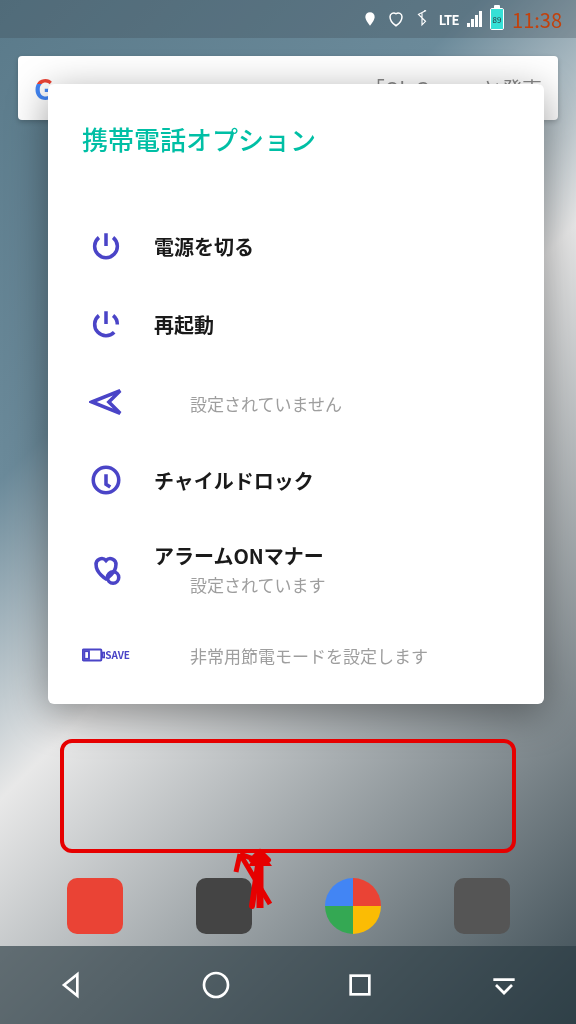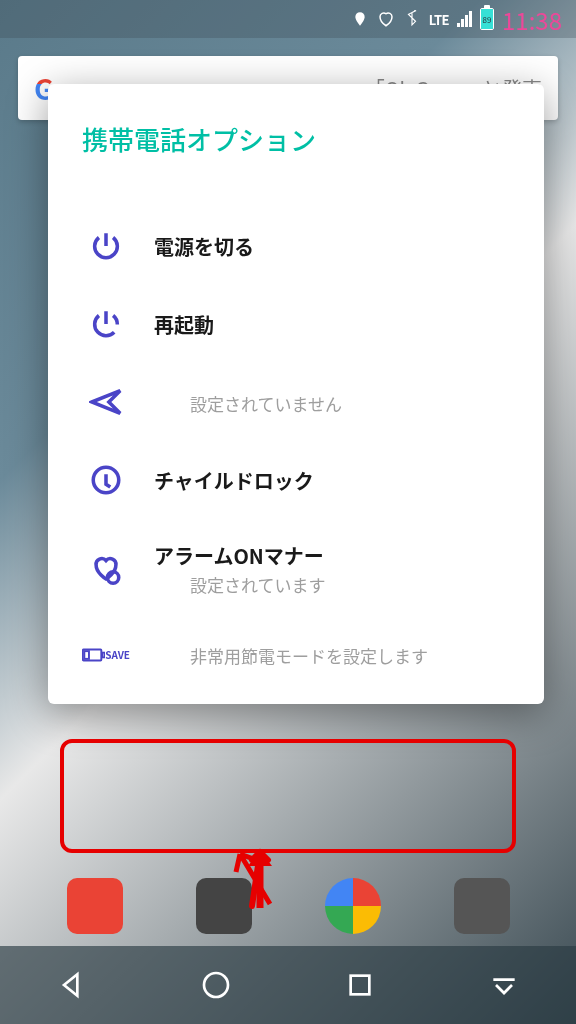--- a/index.html
+++ b/index.html
@@ -32,21 +32,21 @@
 }
 .battery-icon::before {
   content: ""; position: absolute; top: -4px; left: 3px; right: 3px; height: 3px;
   background: white; border-radius: 1px 1px 0 0;
 }
 .battery-fill {
   width: 100%; height: 100%; background: #36e0d6; border-radius: 1px;
   display: flex; align-items: center; justify-content: center;
   font-size: 8px; color: #2a3a42;
 }
-.status-clock { font-size: 24px; color: #ec4899; }
+.status-clock { font-size: 20px; color: #c2410c; }
 .lte-text { font-size: 13px; font-weight: bold; letter-spacing: -0.5px; }
 .signal-bars { display: inline-flex; align-items: flex-end; gap: 1px; height: 16px; }
 .signal-bars span { width: 3px; background: white; }
 .signal-bars span:nth-child(1){height:4px} .signal-bars span:nth-child(2){height:8px}
 .signal-bars span:nth-child(3){height:12px} .signal-bars span:nth-child(4){height:16px}
 
 .search-widget-bg {
   position: absolute; top: 56px; left: 18px; right: 18px; height: 64px;
   background: white; border-radius: 4px; box-shadow: 0 2px 5px rgba(0,0,0,.2);
   display: flex; align-items: center; padding: 0 16px;

